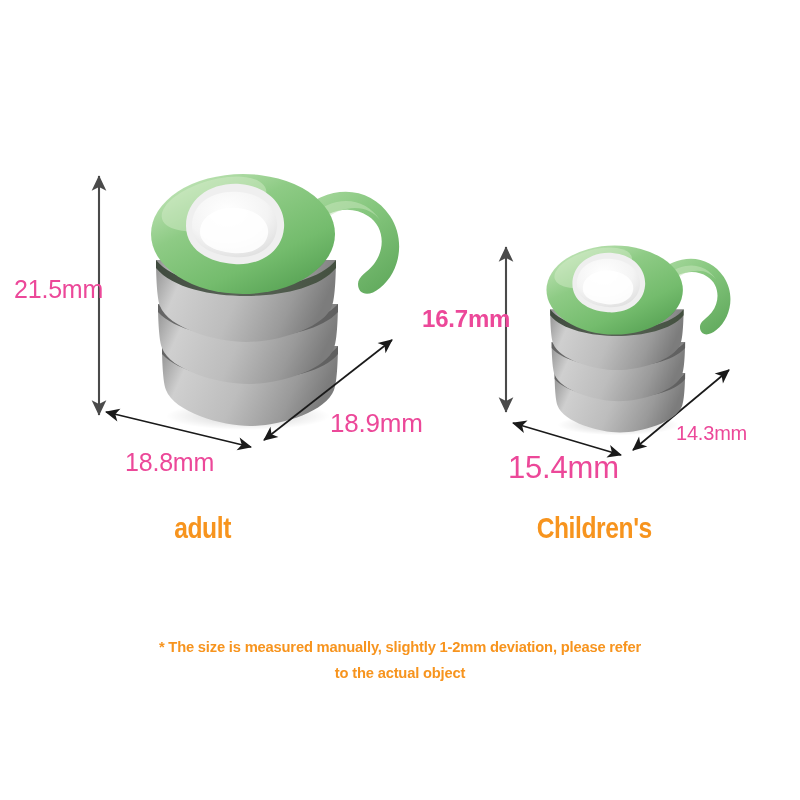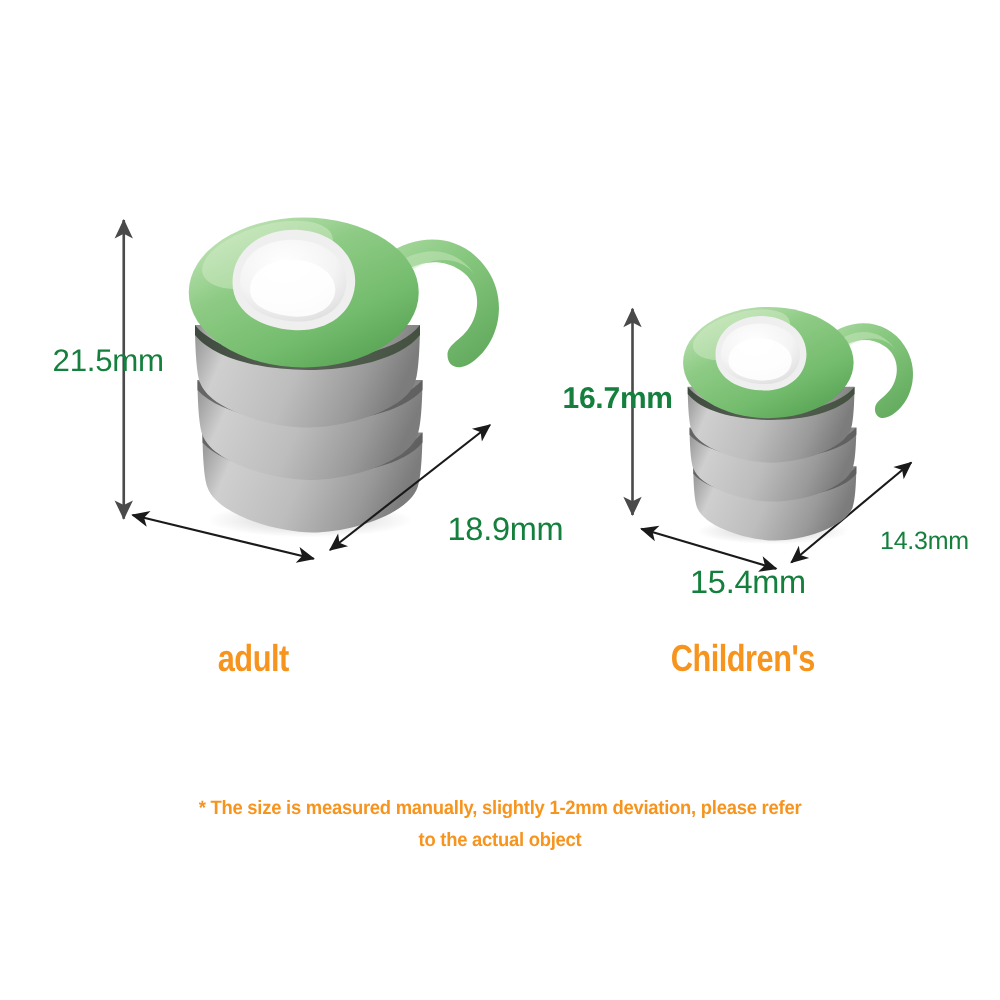--- a/index.html
+++ b/index.html
@@ -20,26 +20,25 @@
     width: 800px;
     height: 800px;
     background: #ffffff;
   }
 
   .product-group { position: absolute; }
 
   
   .dim-label {
     position: absolute;
-    color: #15803d;
+    color: #ec4899;
     font-family: "Liberation Sans", sans-serif;
     font-weight: 400;
     white-space: nowrap;
     letter-spacing: -0.2px;
-    margin-left: 28px;
   }
 
   
   .cat-title {
     position: absolute;
     color: #F7941E;
     font-family: "Liberation Sans", sans-serif;
     font-weight: 700;
     font-size: 30px;
     letter-spacing: -0.5px;
@@ -244,26 +243,27 @@
                C164 84 142 98 116 96 C88 94 68 80 68 58 Z" fill="#EFEFEF"></path>
       <path d="M74 58 C74 34 96 22 121 24 C146 26 161 42 159 60
                C157 80 138 91 116 89 C92 87 74 76 74 58 Z" fill="url(#c_bowlG)"></path>
       <path d="M82 64 C82 48 100 38 120 40 C140 42 152 54 150 66
                C148 80 132 87 114 85 C96 83 82 76 82 64 Z" fill="#FFFFFF" opacity="0.85"></path>
     </svg>
   </div>
 
   <div class="dim-label" style="left:14px; top:275px; font-size:25px;">21.5mm</div>
 
+  <div class="dim-label" style="left:125px; top:448px; font-size:25px;">18.8mm</div>
 
   <div class="dim-label" style="left:330px; top:408px; font-size:26px;">18.9mm</div>
 
   <div class="dim-label" style="left:422px; top:305px; font-size:24px;font-weight:bold;">16.7mm</div>
 
-  <div class="dim-label" style="left:524px; top:450px; font-size:26px;">15.4mm</div>
+  <div class="dim-label" style="left:508px; top:450px; font-size:31px;">15.4mm</div>
 
   <div class="dim-label" style="left:676px; top:422px; font-size:20px;">14.3mm</div>
 
   <div class="cat-title" style="left:168px; top:511px;">adult</div>
 
   <div class="cat-title" style="left:524px; top:511px;">Children's</div>
 
   <div class="footnote" style="top:634px;">
     <span class="fn-line">* The size is measured manually, slightly 1-2mm deviation, please refer</span>
     <span class="fn-line">to the actual object</span>

